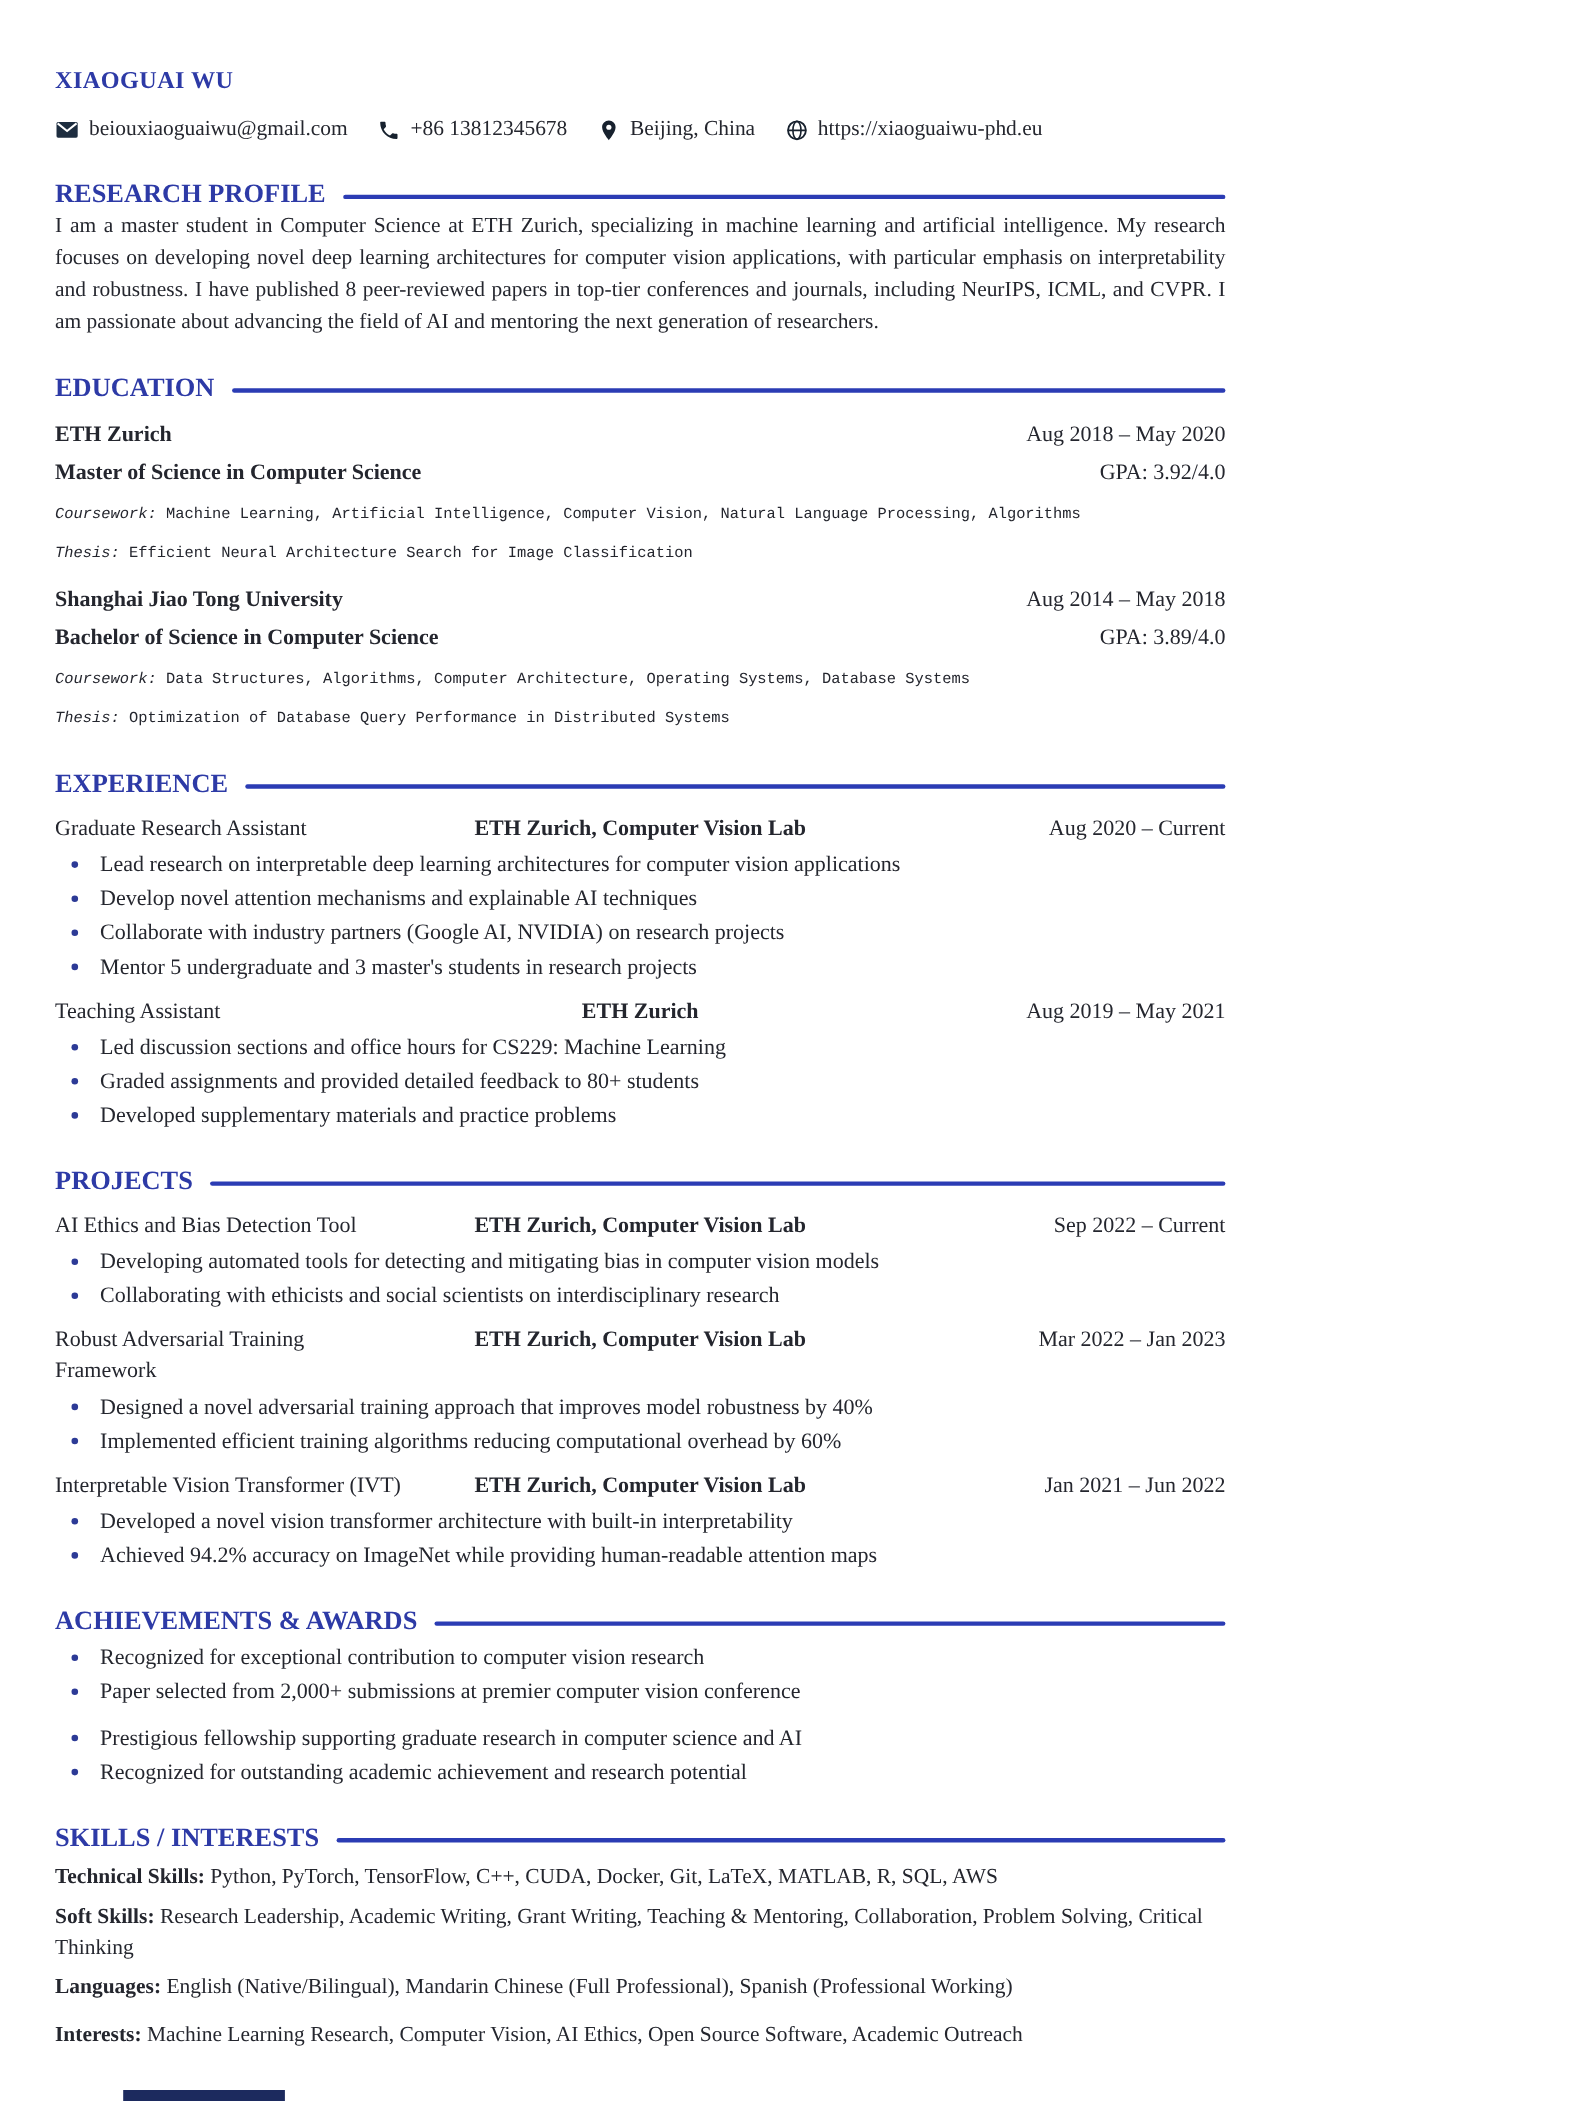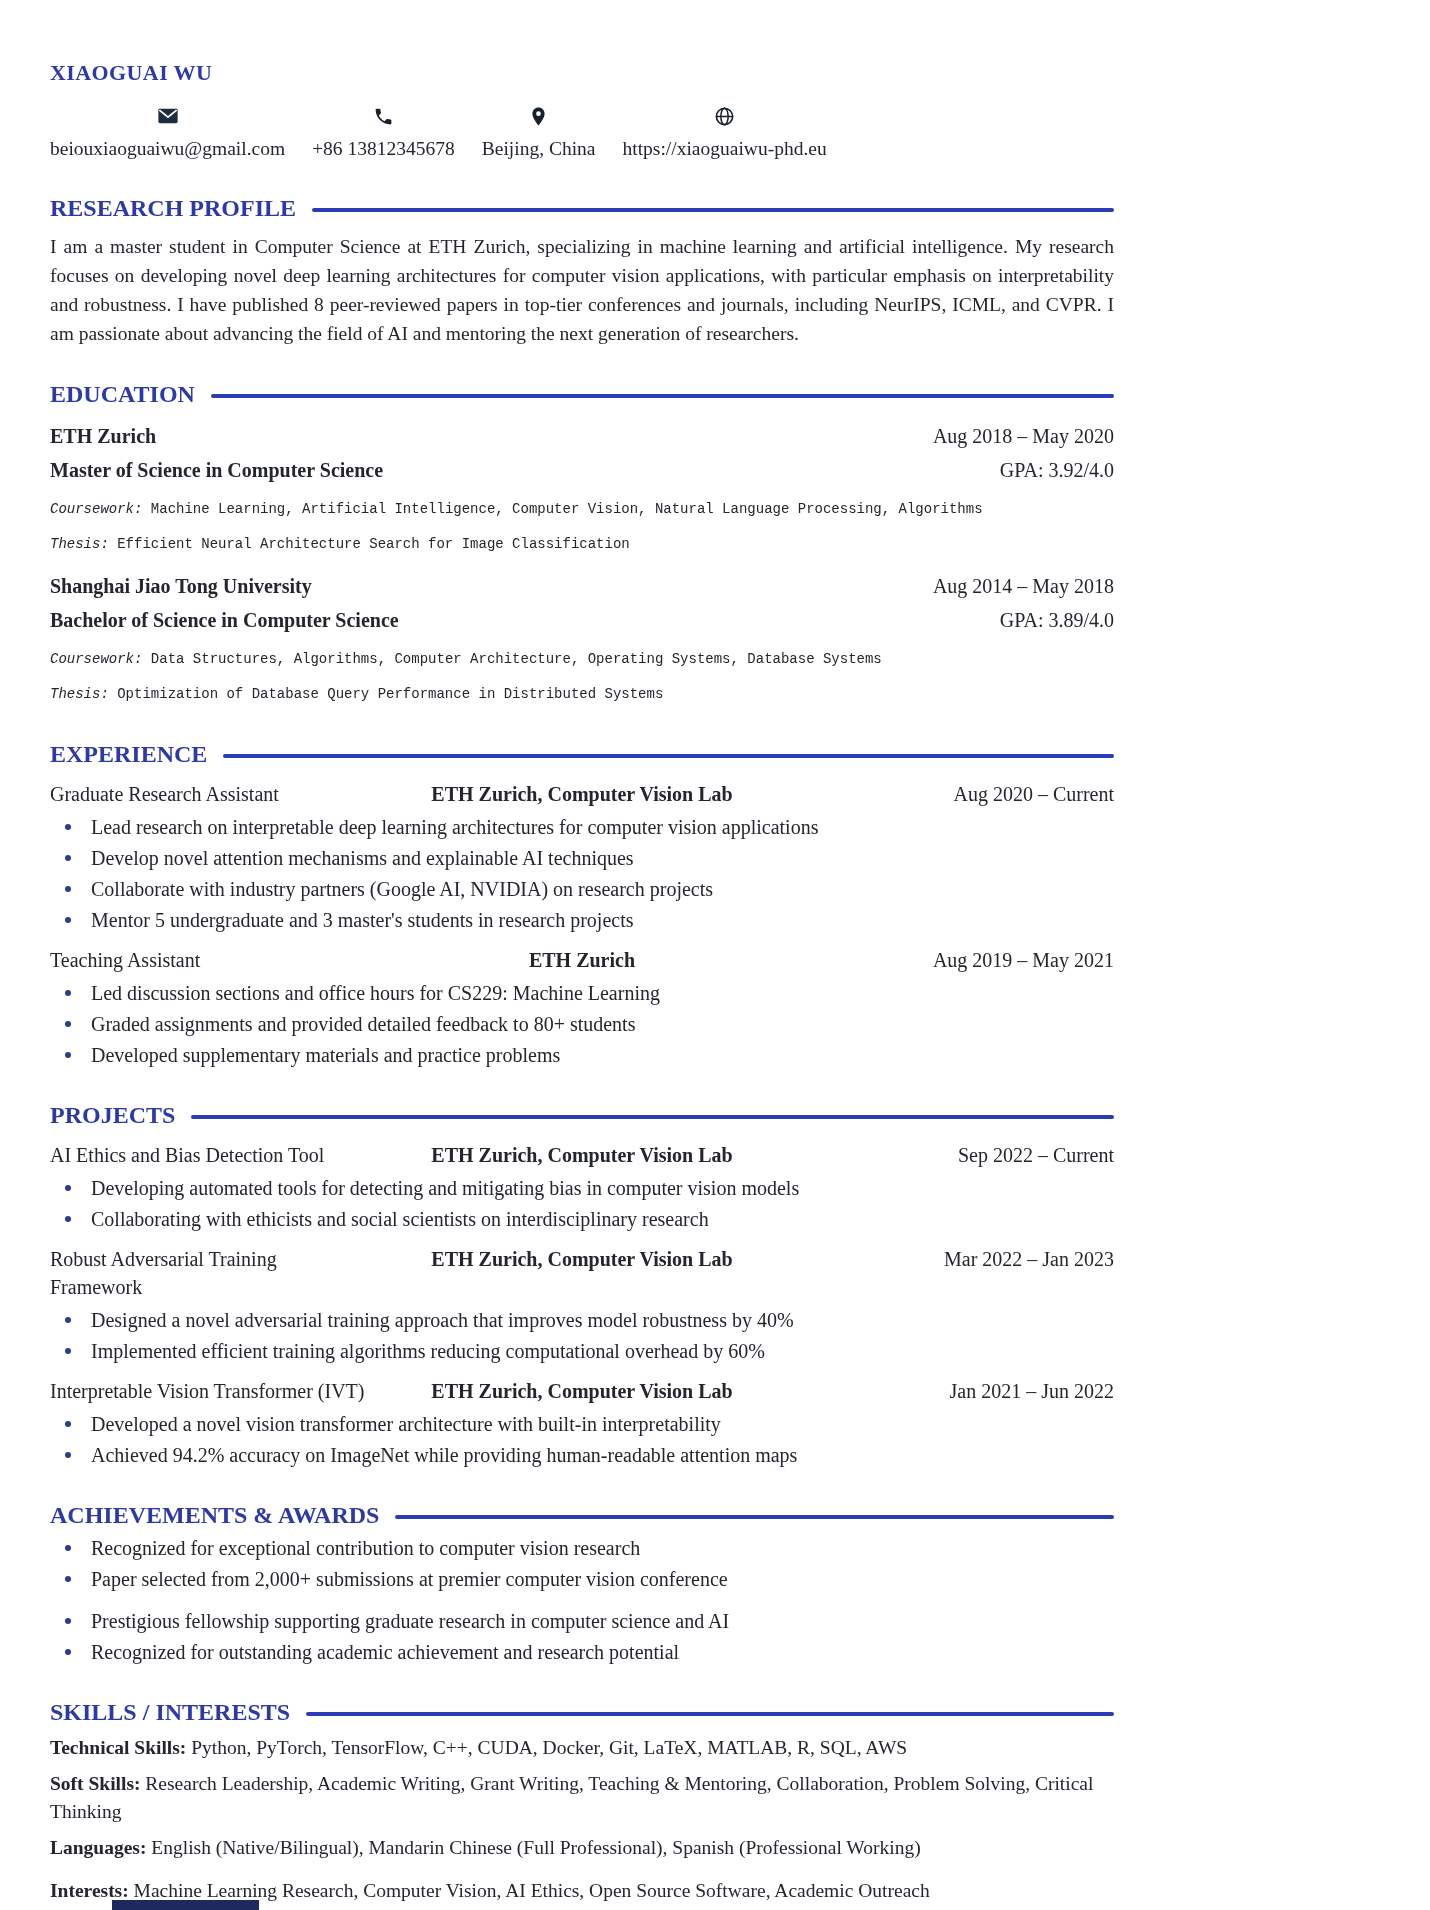--- a/index.html
+++ b/index.html
@@ -15,30 +15,30 @@
     width:1178px;height:1910px;position:relative;overflow:hidden;
     background:#ffffff;color:var(--ink);
     font-family:"Liberation Serif","DejaVu Serif",serif;
     padding:58px 64px 0 50px;
   }
   .name{
     font-size:22px;font-weight:bold;color:var(--accent);
     margin:0;letter-spacing:.4px;line-height:30px;
   }
   .contact{display:flex;align-items:center;gap:27px;margin-top:17px;font-size:19.5px;line-height:26px;}
-  .citem{display:flex;align-items:center;gap:9px;white-space:nowrap;flex-direction:column;}
+  .citem{display:flex;align-items:center;gap:9px;white-space:nowrap;}
   .cicon{display:flex;align-items:center;}
   .cicon svg{display:block;}
 
   .section{margin-top:32px;}
   .sec-head{display:flex;align-items:center;}
   .sec-title{font-size:24px;font-weight:bold;color:var(--accent);white-space:nowrap;line-height:28px;}
   .sec-rule{flex:1;height:4px;background:var(--rule);margin-left:16px;border-radius:2px;margin-top:3px;}
 
-  .para{margin-top:10px;font-size:19.5px;line-height:29px;text-align:justify;}
+  .para{font-size:19.5px;line-height:29px;text-align:justify;}
 
   .edu-entry{margin-top:14px;}
   .erow{display:flex;justify-content:space-between;align-items:baseline;font-size:20px;line-height:28px;}
   .erow .left{font-weight:bold;}
   .erow + .erow{margin-top:6px;}
   .meta{margin-top:11px;font-size:14px;line-height:28px;font-family:Liberation Mono, monospace;}
   .meta + .meta{margin-top:7px;}
   .meta .lbl{font-style:italic;}
 
   .xentry{margin-top:12px;}

